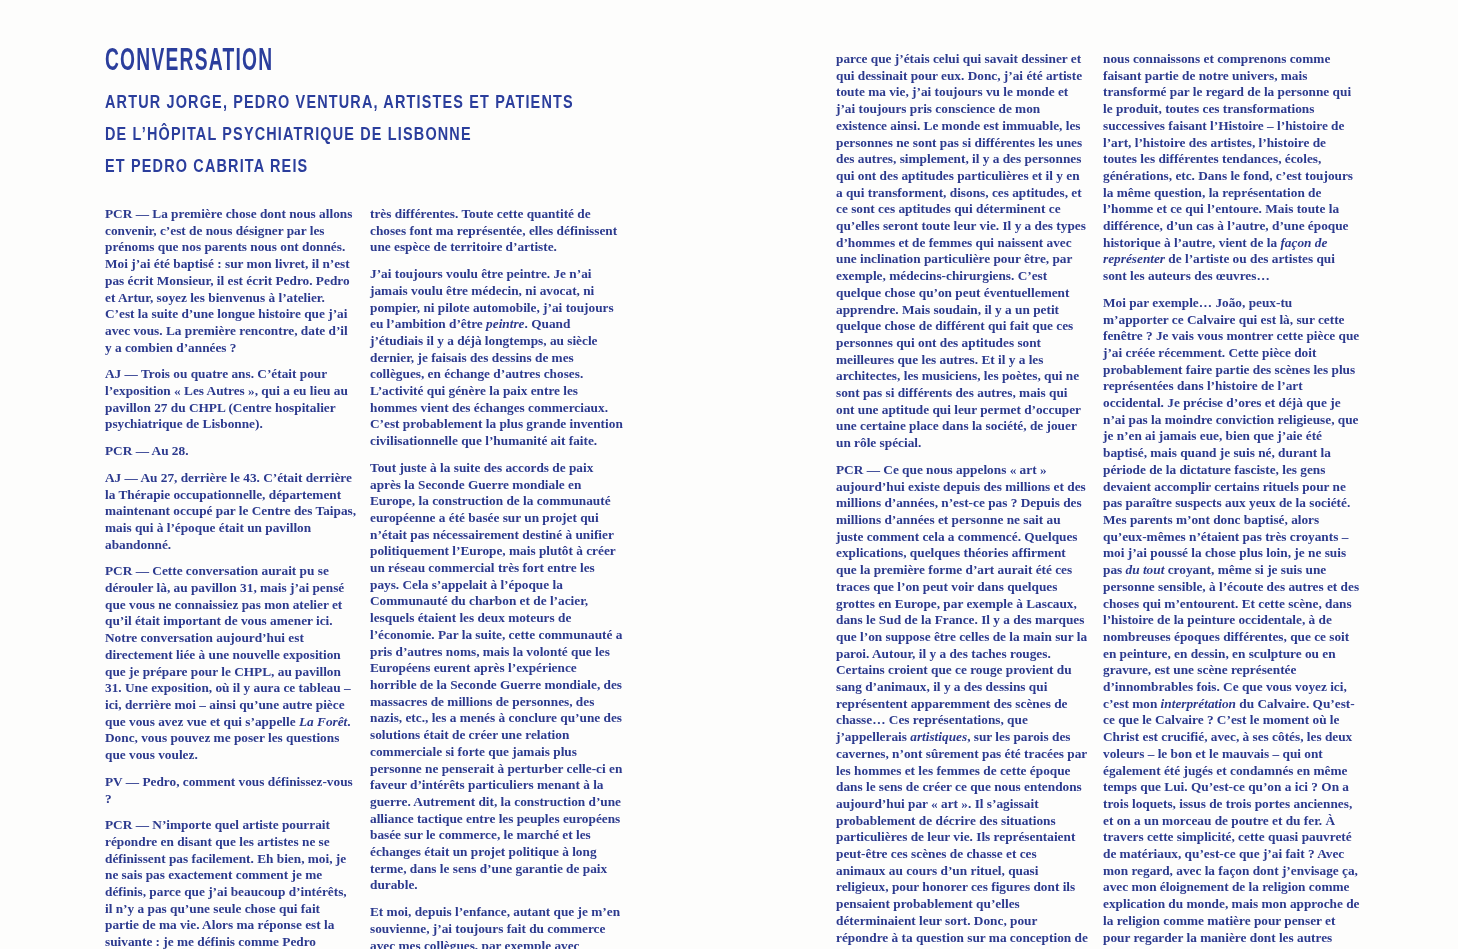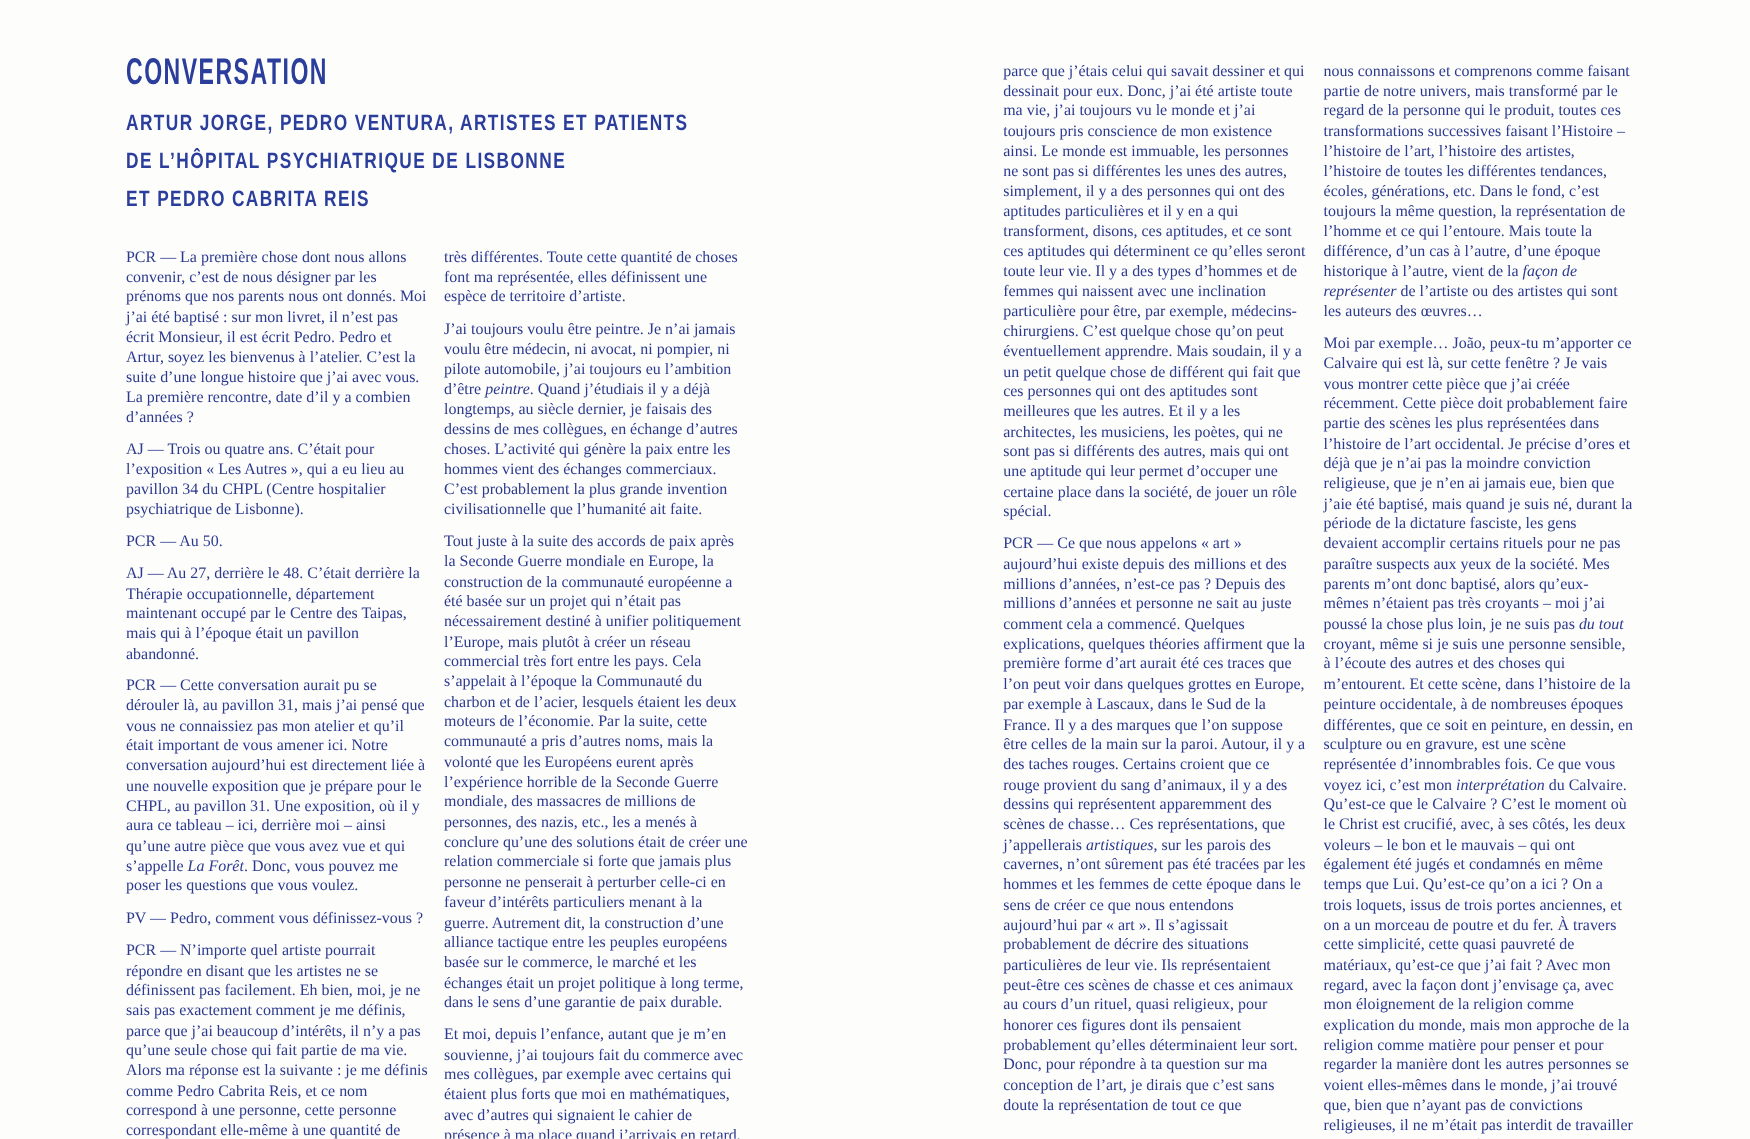--- a/index.html
+++ b/index.html
@@ -26,21 +26,21 @@
     transform: scaleX(0.78); transform-origin: left top;
     white-space: nowrap;
   }
   .textcol {
     position: absolute;
     font-size: 13.3px; line-height: 16.7px;
     color: #2c3a8e;
     text-align: left;
     hyphens: none;
   }
-  .textcol p { margin: 0 0 10px 0; }
+  .textcol p { margin: 0 0 10px 0; font-weight: bold; }
   .textcol p:last-child { margin-bottom: 0; }
   .textcol em { font-style: italic; }
   #col-1 { left: 105px;  top: 206px; width: 252px; }
   #col-2 { left: 370px;  top: 206px; width: 254px; }
   #col-3 { left: 836px;  top: 51px;  width: 252px; }
   #col-4 { left: 1103px; top: 51px;  width: 258px; }
 </style>
 </head>
 <body>
 
@@ -49,23 +49,23 @@
   <div class="page-title">CONVERSATION</div>
 
   <div class="subtitle">
     <div>ARTUR JORGE, PEDRO VENTURA, ARTISTES ET PATIENTS</div>
     <div>DE L’HÔPITAL PSYCHIATRIQUE DE LISBONNE</div>
     <div>ET PEDRO CABRITA REIS</div>
   </div>
 
   <div id="col-1" class="textcol">
       <p><span>PCR — La première chose dont nous allons convenir, c’est de nous désigner par les prénoms que nos parents nous ont donnés. Moi j’ai été baptisé : sur mon livret, il n’est pas écrit Monsieur, il est écrit Pedro. Pedro et Artur, soyez les bienvenus à l’atelier. C’est la suite d’une longue histoire que j’ai avec vous. La première rencontre, date d’il y a combien d’années ?</span></p>
-      <p><span>AJ — Trois ou quatre ans. C’était pour l’exposition « Les Autres », qui a eu lieu au pavillon 34 du CHPL (Centre hospitalier psychiatrique de Lisbonne).</span></p>
-      <p><span>PCR — Au 50.</span></p>
-      <p><span>AJ — Au 27, derrière le 48. C’était derrière la Thérapie occupationnelle, département maintenant occupé par le Centre des Taipas, mais qui à l’époque était un pavillon abandonné.</span></p>
+      <p><span>AJ — Trois ou quatre ans. C’était pour l’exposition « Les Autres », qui a eu lieu au pavillon 27 du CHPL (Centre hospitalier psychiatrique de Lisbonne).</span></p>
+      <p><span>PCR — Au 28.</span></p>
+      <p><span>AJ — Au 27, derrière le 43. C’était derrière la Thérapie occupationnelle, département maintenant occupé par le Centre des Taipas, mais qui à l’époque était un pavillon abandonné.</span></p>
       <p><span>PCR — Cette conversation aurait pu se dérouler là, au pavillon 31, mais j’ai pensé que vous ne connaissiez pas mon atelier et qu’il était important de vous amener ici. Notre conversation aujourd’hui est directement liée à une nouvelle exposition que je prépare pour le CHPL, au pavillon 31. Une exposition, où il y aura ce tableau – ici, derrière moi – ainsi qu’une autre pièce que vous avez vue et qui s’appelle </span><em>La Forêt</em><span>. Donc, vous pouvez me poser les questions que vous voulez.</span></p>
       <p><span>PV — Pedro, comment vous définissez-vous ?</span></p>
       <p><span>PCR — N’importe quel artiste pourrait répondre en disant que les artistes ne se définissent pas facilement. Eh bien, moi, je ne sais pas exactement comment je me définis, parce que j’ai beaucoup d’intérêts, il n’y a pas qu’une seule chose qui fait partie de ma vie. Alors ma réponse est la suivante : je me définis comme Pedro Cabrita Reis, et ce nom correspond à une personne, cette personne correspondant elle-même à une quantité de choses</span></p>
     </div>
   <div id="col-2" class="textcol">
       <p><span>très différentes. Toute cette quantité de choses font ma représentée, elles définissent une espèce de territoire d’artiste.</span></p>
       <p><span>J’ai toujours voulu être peintre. Je n’ai jamais voulu être médecin, ni avocat, ni pompier, ni pilote automobile, j’ai toujours eu l’ambition d’être </span><em>peintre</em><span>. Quand j’étudiais il y a déjà longtemps, au siècle dernier, je faisais des dessins de mes collègues, en échange d’autres choses. L’activité qui génère la paix entre les hommes vient des échanges commerciaux. C’est probablement la plus grande invention civilisationnelle que l’humanité ait faite.</span></p>
       <p><span>Tout juste à la suite des accords de paix après la Seconde Guerre mondiale en Europe, la construction de la communauté européenne a été basée sur un projet qui n’était pas nécessairement destiné à unifier politiquement l’Europe, mais plutôt à créer un réseau commercial très fort entre les pays. Cela s’appelait à l’époque la Communauté du charbon et de l’acier, lesquels étaient les deux moteurs de l’économie. Par la suite, cette communauté a pris d’autres noms, mais la volonté que les Européens eurent après l’expérience horrible de la Seconde Guerre mondiale, des massacres de millions de personnes, des nazis, etc., les a menés à conclure qu’une des solutions était de créer une relation commerciale si forte que jamais plus personne ne penserait à perturber celle-ci en faveur d’intérêts particuliers menant à la guerre. Autrement dit, la construction d’une alliance tactique entre les peuples européens basée sur le commerce, le marché et les échanges était un projet politique à long terme, dans le sens d’une garantie de paix durable.</span></p>
       <p><span>Et moi, depuis l’enfance, autant que je m’en souvienne, j’ai toujours fait du commerce avec mes collègues, par exemple avec certains qui étaient plus forts que moi en mathématiques, avec d’autres qui signaient le cahier de présence à ma place quand j’arrivais en retard, tout ça</span></p>
     </div>

